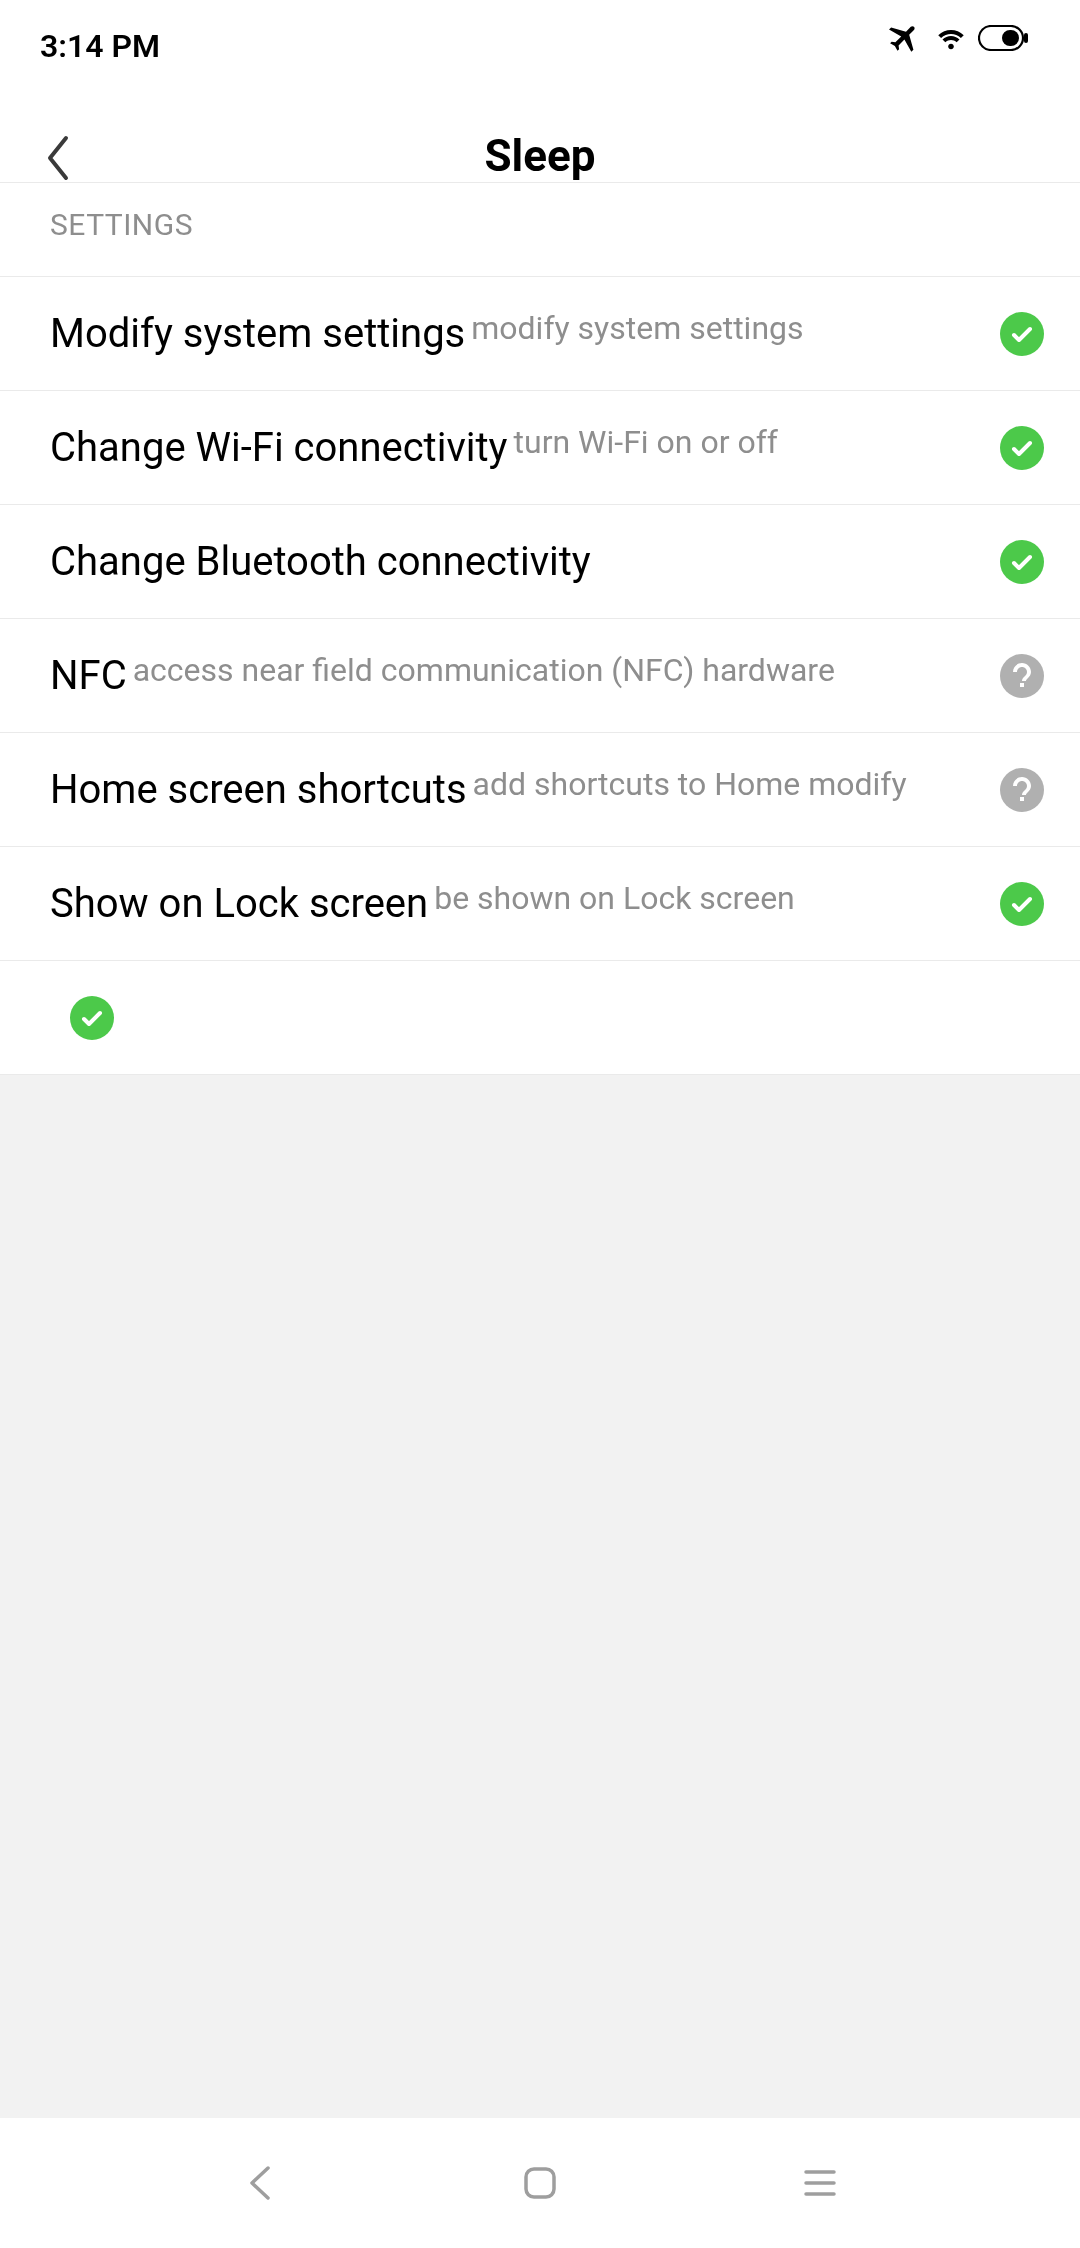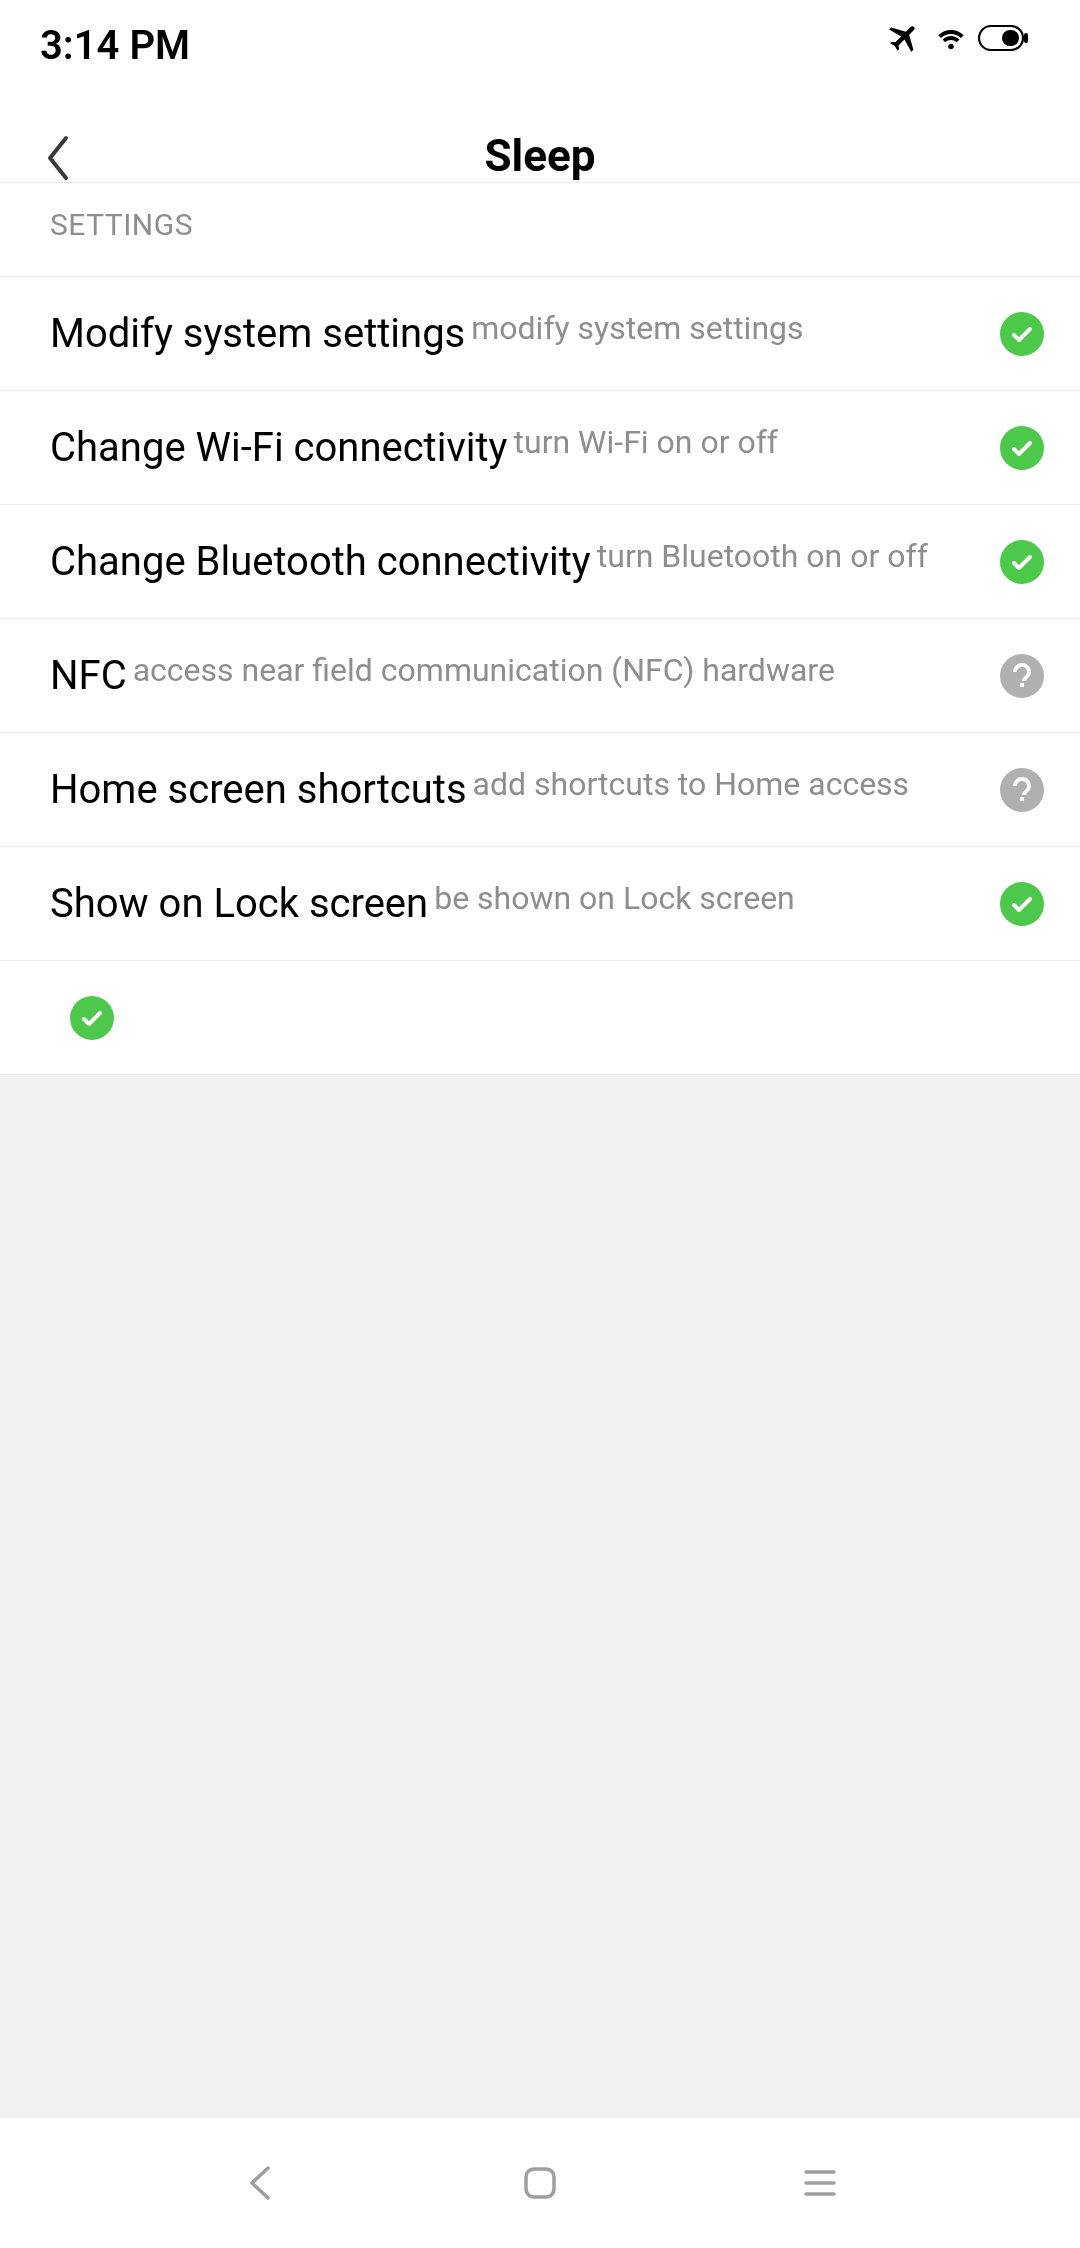--- a/index.html
+++ b/index.html
@@ -13,21 +13,21 @@
     }
     .status-bar {
       height: 80px;
       background: #fff;
       display: flex;
       align-items: center;
       justify-content: space-between;
       padding: 0 50px 0 40px;
     }
     .status-time {
-      font-size: 40px;
+      font-size: 32px;
       font-weight: 600;
       color: #000;
       margin-top: 11px;
     }
     .status-icons {
       display: flex;
       align-items: center;
       gap: 10px;
     }
     .app-header {
@@ -179,21 +179,20 @@
         </div>
         <div class="row-status status-allow">
           <svg width="24" height="24" viewBox="0 0 24 24" fill="none" stroke="#fff" stroke-width="4" stroke-linecap="round" stroke-linejoin="round">
             <polyline points="4,13 9,18 20,7"></polyline>
           </svg>
         </div>
       </div>
       <div class="list-row">
         <div class="row-texts">
           <div class="row-title">Change Bluetooth connectivity</div>
-          <div class="row-subtitle">turn Bluetooth on or off</div>
         </div>
         <div class="row-status status-allow">
           <svg width="24" height="24" viewBox="0 0 24 24" fill="none" stroke="#fff" stroke-width="4" stroke-linecap="round" stroke-linejoin="round">
             <polyline points="4,13 9,18 20,7"></polyline>
           </svg>
         </div>
       </div>
       <div class="list-row">
         <div class="row-texts">
           <div class="row-title">NFC</div>
@@ -201,21 +200,21 @@
         </div>
         <div class="row-status status-ask">
           <svg width="22" height="30" viewBox="0 0 22 30" fill="#fff">
             <path d="M9 22h4v4H9v-4zm2-20C6 2 2 6 2 11h4c0-2.8 2.2-5 5-5s5 2.2 5 5c0 2-1 3-2.5 4.5C12 17 11 18 11 20h4c0-1 .5-1.5 2-3 1.5-1.5 3-3.5 3-6 0-5-4-9-9-9z"></path>
           </svg>
         </div>
       </div>
       <div class="list-row">
         <div class="row-texts">
           <div class="row-title">Home screen shortcuts</div>
-          <div class="row-subtitle">add shortcuts to Home access</div>
+          <div class="row-subtitle">add shortcuts to Home modify</div>
         </div>
         <div class="row-status status-ask">
           <svg width="22" height="30" viewBox="0 0 22 30" fill="#fff">
             <path d="M9 22h4v4H9v-4zm2-20C6 2 2 6 2 11h4c0-2.8 2.2-5 5-5s5 2.2 5 5c0 2-1 3-2.5 4.5C12 17 11 18 11 20h4c0-1 .5-1.5 2-3 1.5-1.5 3-3.5 3-6 0-5-4-9-9-9z"></path>
           </svg>
         </div>
       </div>
       <div class="list-row">
         <div class="row-texts">
           <div class="row-title">Show on Lock screen</div>

